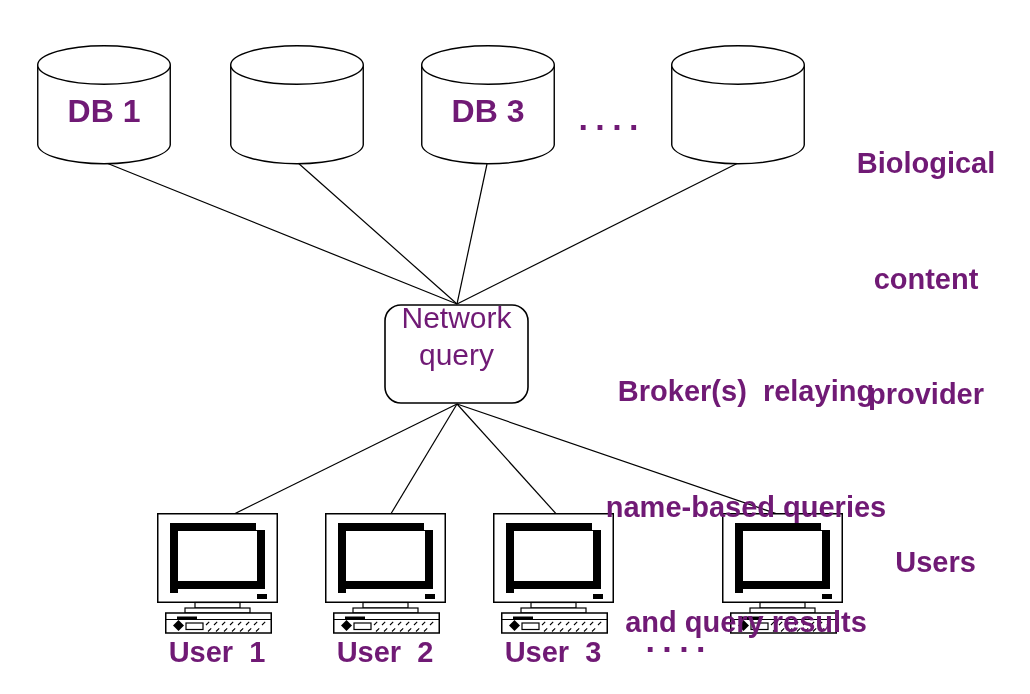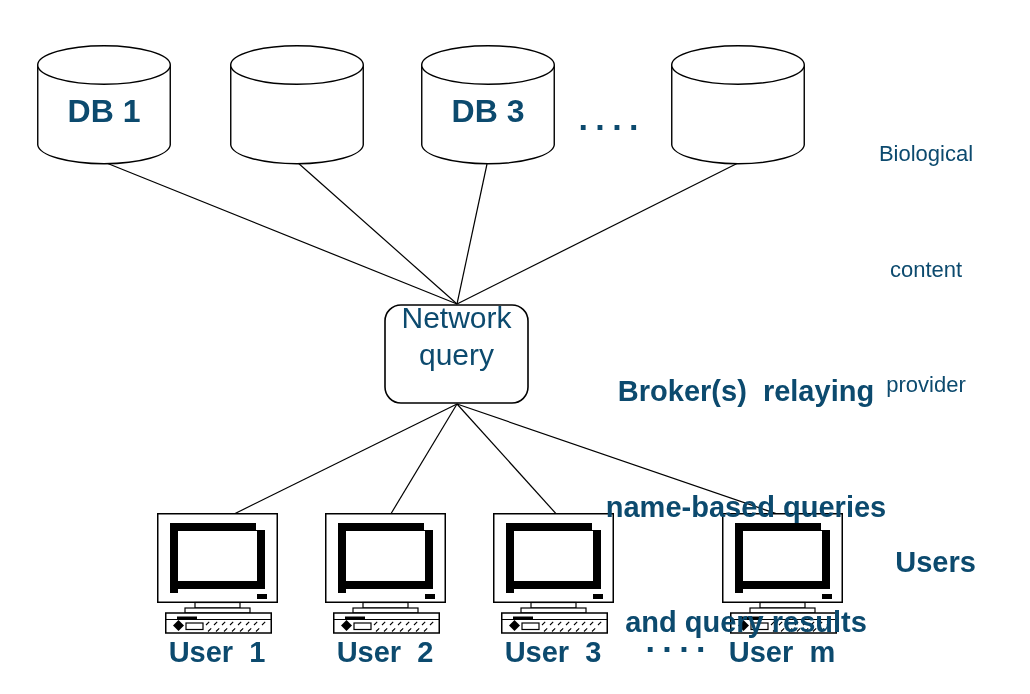--- a/index.html
+++ b/index.html
@@ -16,21 +16,21 @@
     color: #000000;
     overflow: hidden;
   }
   .layer {
     position: absolute;
     left: 0;
     top: 0;
   }
   .txt {
     position: absolute;
-    color: #0c4a6e;
+    color: #701a75;
     white-space: pre;
     text-align: center;
   }
   .db-label {
     width: 134px;
     top: 90px;
     height: 42px;
     display: flex;
     align-items: center;
     justify-content: center;
@@ -45,24 +45,24 @@
     display: flex;
     flex-direction: column;
     align-items: center;
     justify-content: center;
     font-size: 30px;
     font-weight: normal;
     line-height: 37px;
   }
   .provider-annotation {
     left: 833px;
-    top: 58px;
+    top: 67px;
     width: 186px;
-    font-size: 22px;
-    font-weight: normal;
+    font-size: 29px;
+    font-weight: bold;
     line-height: 38.5px;
   }
   .broker-annotation {
     left: 570px;
     top: 295px;
     width: 352px;
     font-size: 29px;
     font-weight: bold;
     line-height: 38.5px;
   }
@@ -165,19 +165,18 @@
 
   <div class="txt broker-annotation">
     <div>Broker(s)  relaying</div>
     <div>name-based queries</div>
     <div>and query results</div>
   </div>
 
   <div class="txt user-label" style="left:122px">User  1</div>
   <div class="txt user-label" style="left:290px">User  2</div>
   <div class="txt user-label" style="left:458px">User  3</div>
-  <div class="txt user-label" style="left:687px">User  m</div>
 
   <div class="txt ellipsis ellipsis-bottom">. . . .</div>
 
   <div class="txt users-annotation">Users</div>
 
 </div>
 
 </body></html>

